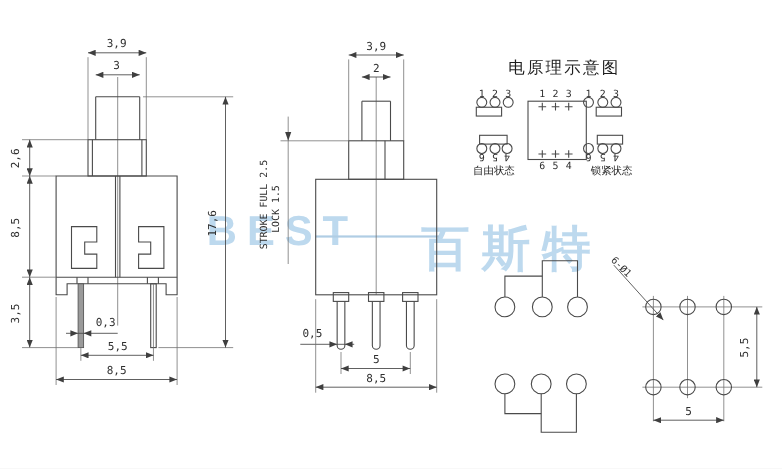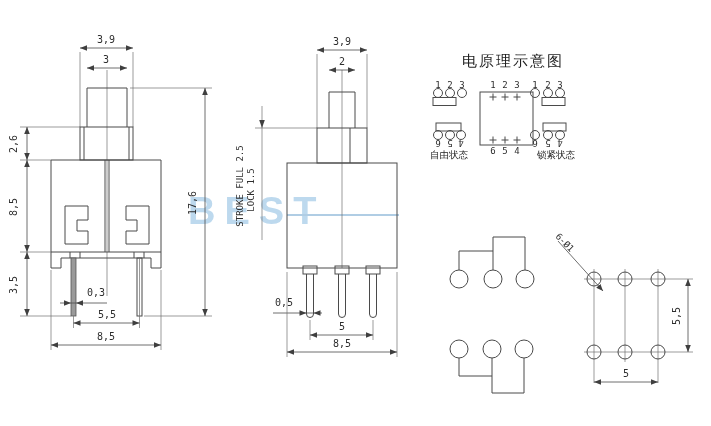--- a/index.html
+++ b/index.html
@@ -20,20 +20,21 @@
   .wm-latin{left:188px;top:190px;font-size:38px;letter-spacing:9px;}
   .wm-cjk{left:383px;top:197px;font-size:44px;letter-spacing:11px;}
   .wm-line{position:absolute;left:287px;top:214px;width:112px;height:2px;background:#b0cde4;}
 </style>
 </head>
 <body>
 
 <div id="stage">
 
   <div class="wm wm-latin">BEST</div>
+  <div class="wm wm-cjk">百斯特</div>
   <div class="wm-line"></div>
 
   <svg style="left:0;top:0" width="230" height="426" viewBox="0 0 230 426">
     <defs>
       <marker id="m1" viewBox="0 0 10 8" refX="10" refY="4" markerWidth="9" markerHeight="7" orient="auto-start-reverse">
         <path d="M0,0L10,4L0,8Z" class="ah"></path>
       </marker>
     </defs>
     <g>
       <line class="thin" x1="107" y1="70" x2="107" y2="296"></line>

